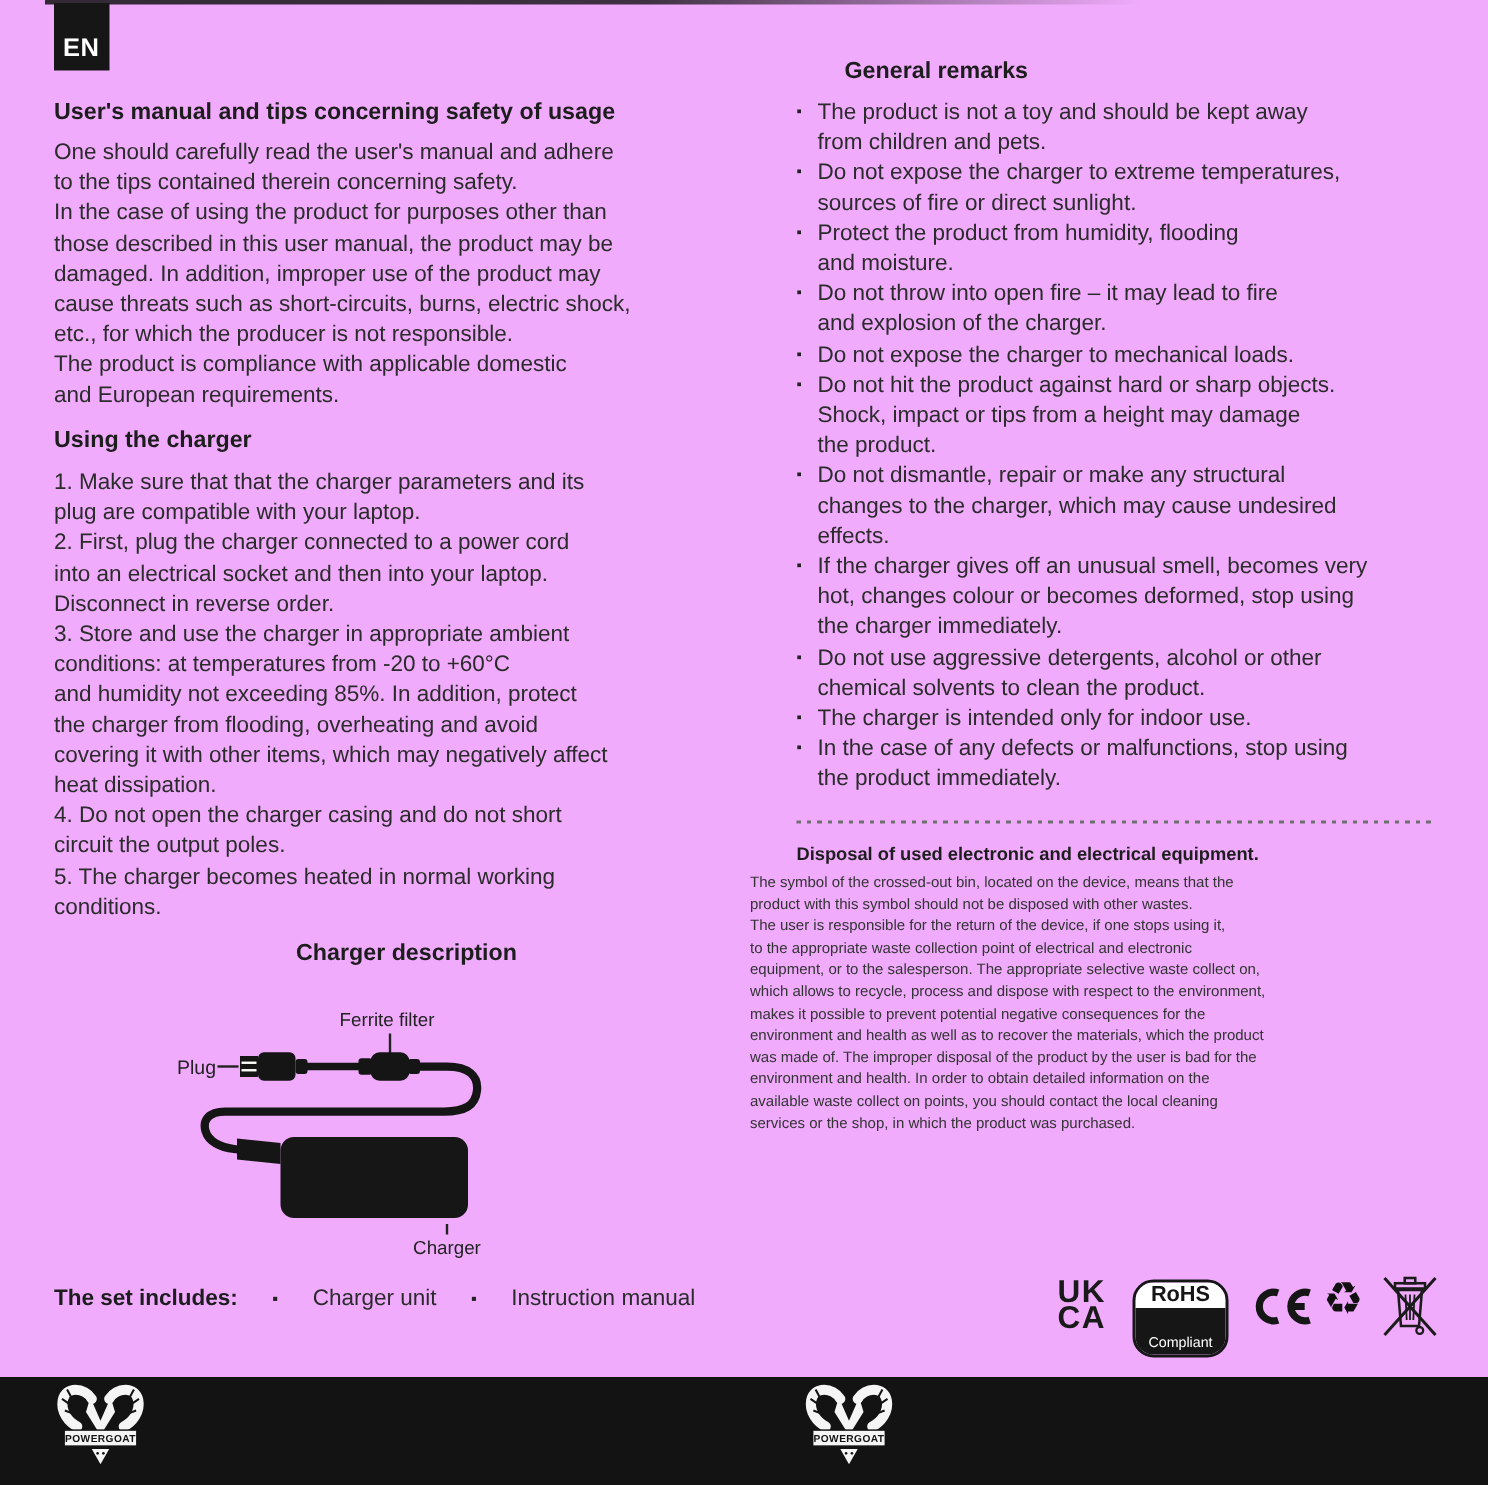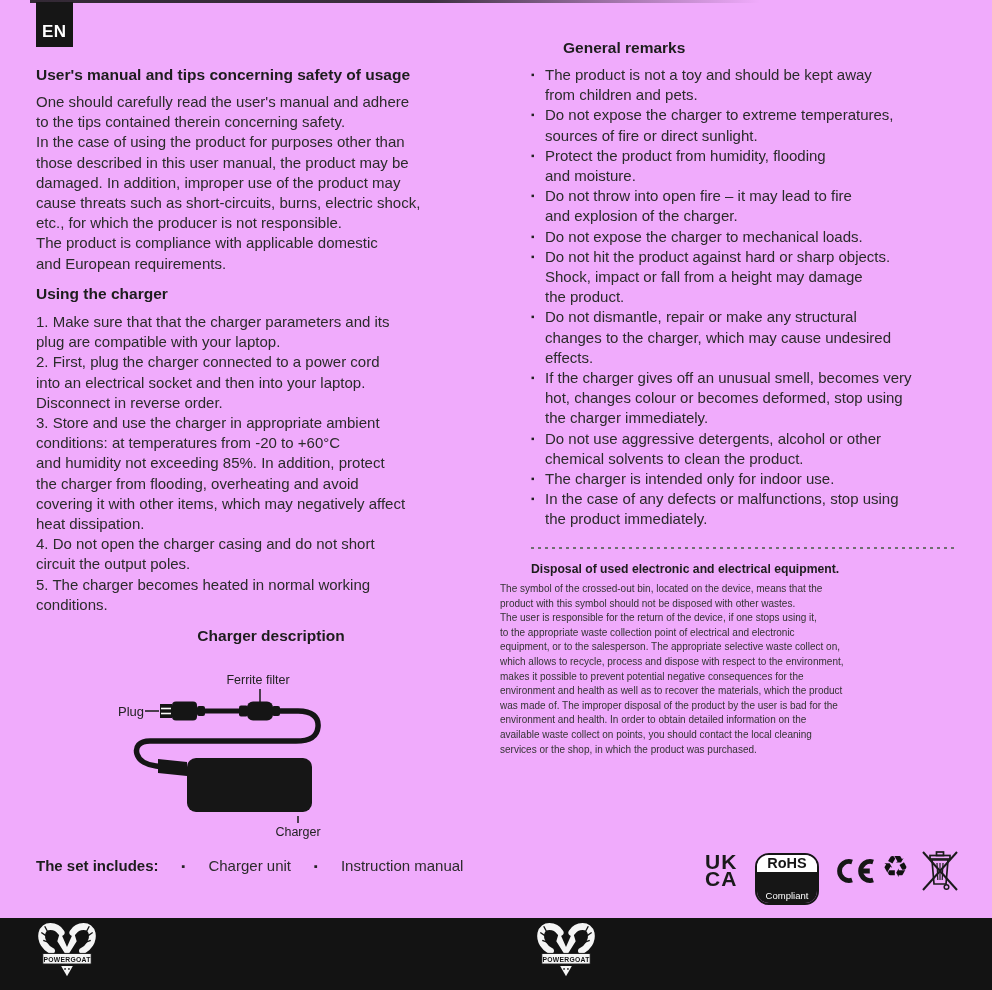--- a/index.html
+++ b/index.html
@@ -188,21 +188,21 @@
         <span class="txt">Do not throw into open fire – it may lead to fire
 and explosion of the charger.</span>
       </li>
     <li>
         <span class="mark">▪</span>
         <span class="txt">Do not expose the charger to mechanical loads.</span>
       </li>
     <li>
         <span class="mark">▪</span>
         <span class="txt">Do not hit the product against hard or sharp objects.
-Shock, impact or fall from a height may damage
+Shock, impact or tips from a height may damage
 the product.</span>
       </li>
     <li>
         <span class="mark">▪</span>
         <span class="txt">Do not dismantle, repair or make any structural
 changes to the charger, which may cause undesired
 effects.</span>
       </li>
     <li>
         <span class="mark">▪</span>

